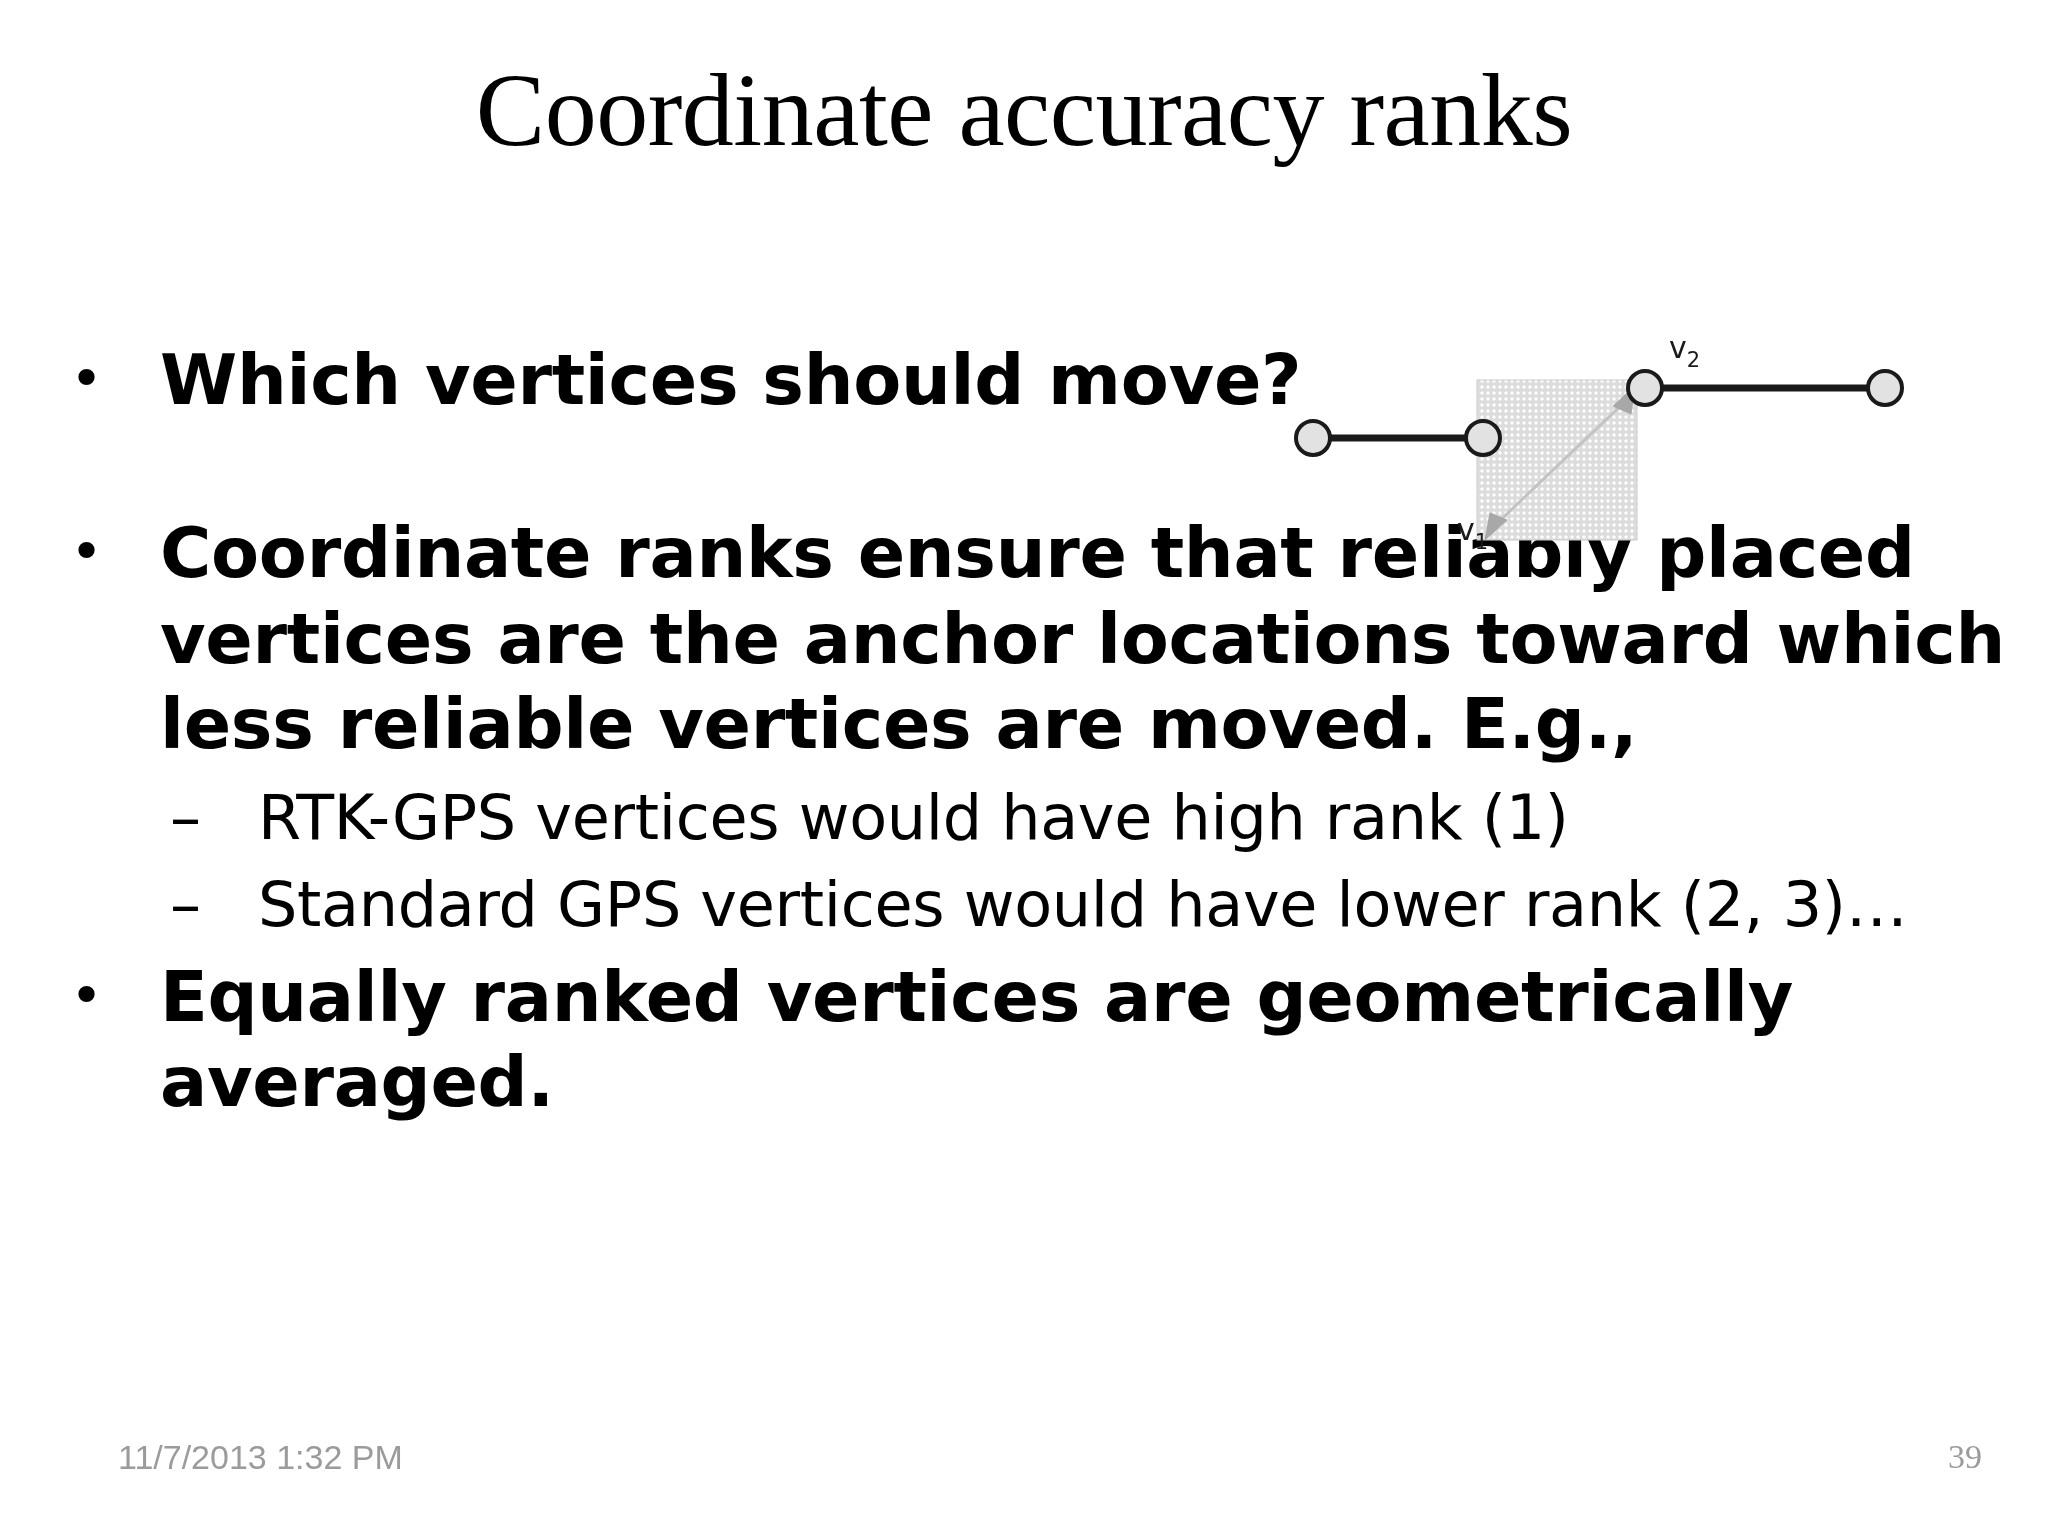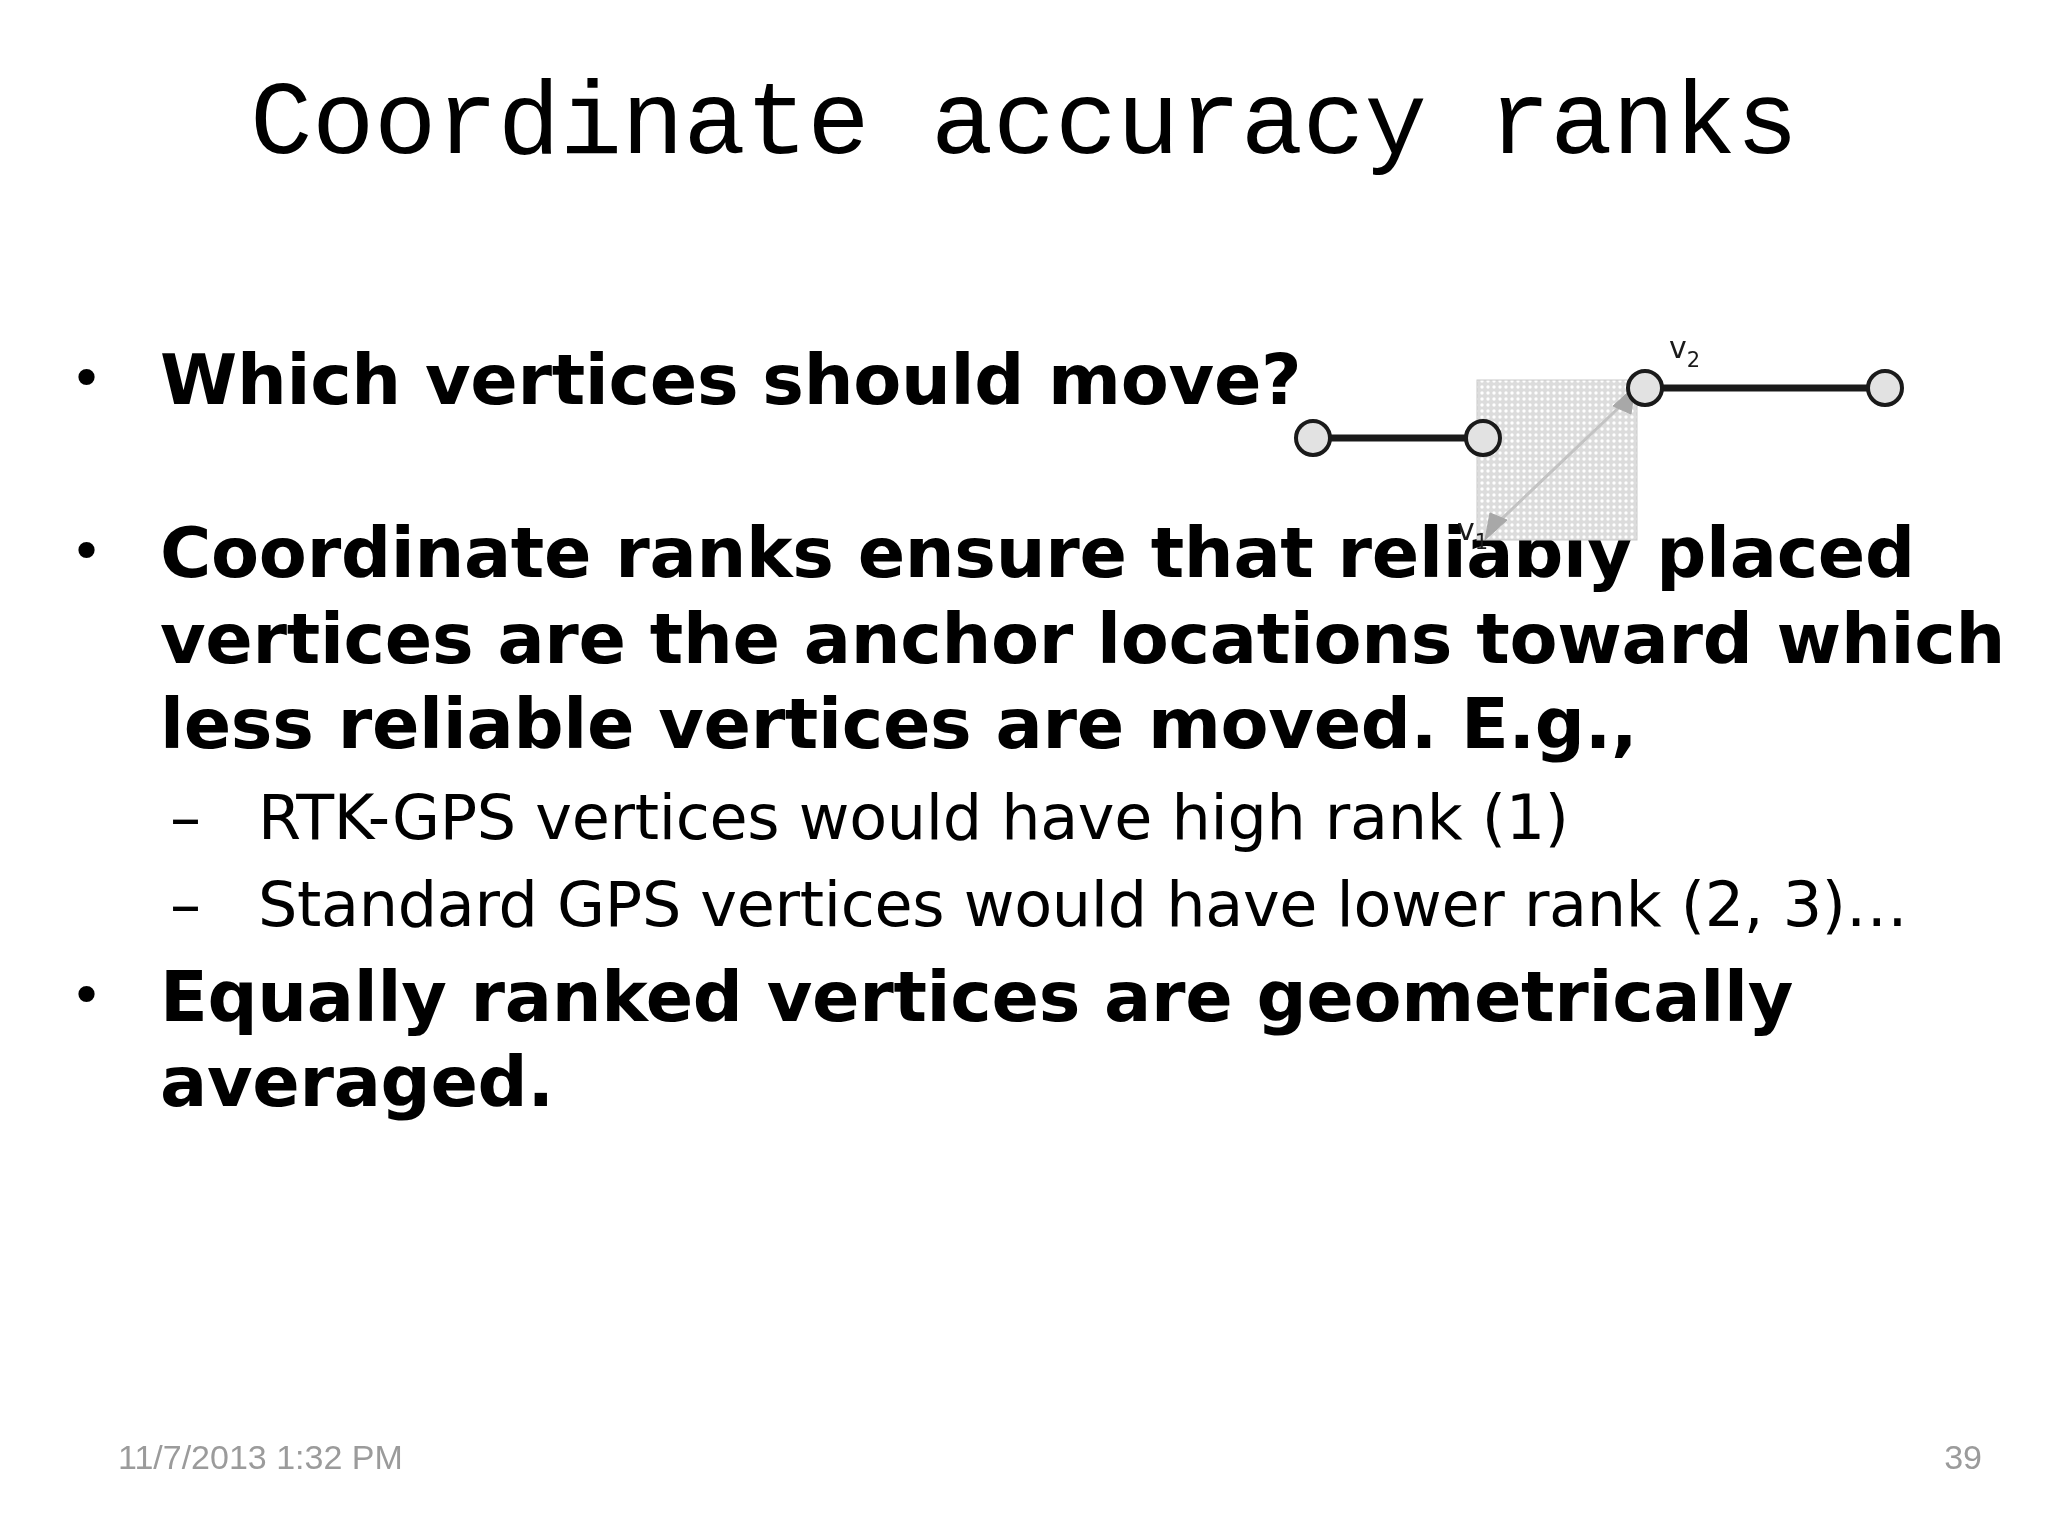--- a/index.html
+++ b/index.html
@@ -15,24 +15,24 @@
     width: 2048px;
     height: 1536px;
     background: #ffffff;
     overflow: hidden;
   }
 
   
   .slide-title {
     position: absolute;
     left: 0;
-    top: 67px;
+    top: 52px;
     width: 2048px;
     text-align: center;
-    font-family: Liberation Mono, monospace;
+    font-family: Liberation Serif, serif;
     font-size: 104px;
     font-weight: 400;
     color: #000000;
     letter-spacing: -0.5px;
     line-height: 1.12;
     white-space: nowrap;
   }
 
   
   .body-block {
@@ -103,21 +103,21 @@
     top: 1438px;
     font-family: Liberation Sans, sans-serif;
     font-size: 34px;
     color: #9b9b9b;
     white-space: nowrap;
   }
   .footer-pagenum {
     position: absolute;
     right: 66px;
     top: 1438px;
-    font-family: Liberation Sans, sans-serif;
+    font-family: Liberation Serif, serif;
     font-size: 34px;
     color: #9b9b9b;
     white-space: nowrap;
   }
 </style>
 </head>
 <body>
 
 <div id="slide">
 

